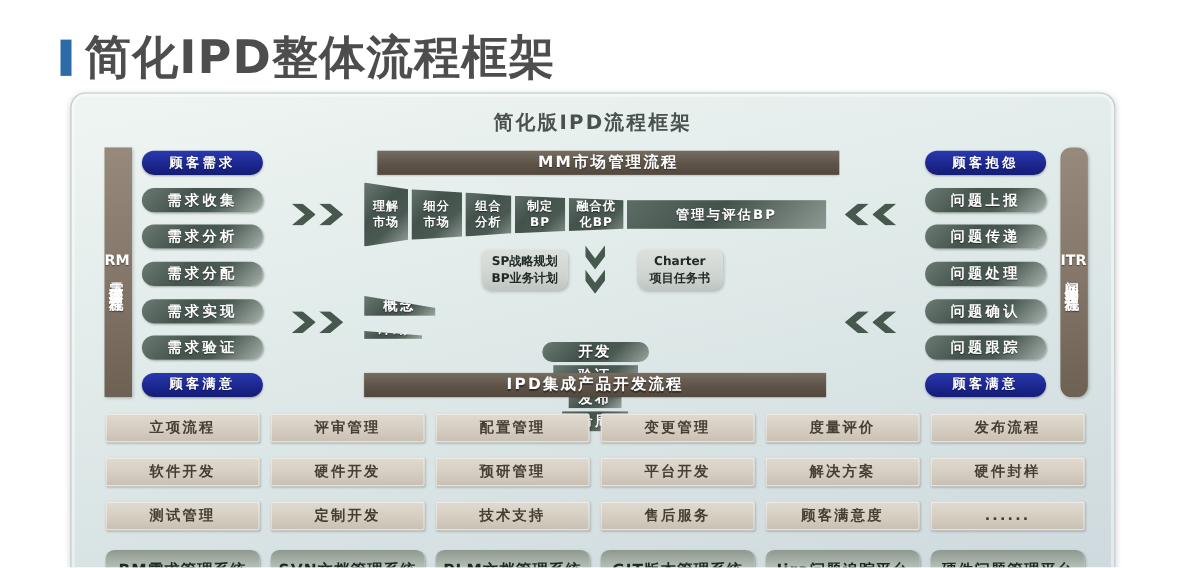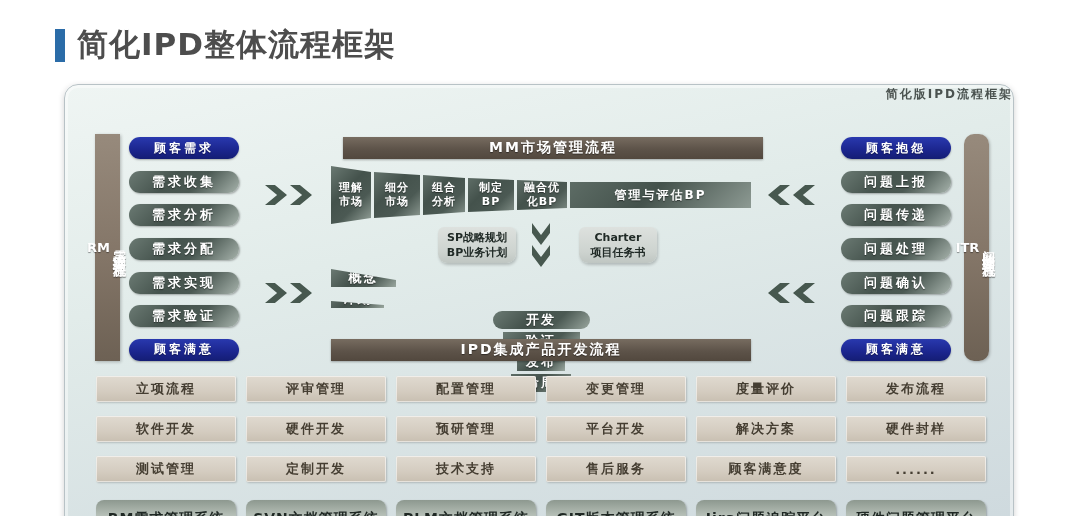--- a/index.html
+++ b/index.html
@@ -3,34 +3,34 @@
 <meta charset="utf-8">
 <style>
   * { margin:0; padding:0; box-sizing:border-box; }
   html,body { background:#ffffff; }
   body { font-family:"DejaVu Sans","Liberation Sans",sans-serif; }
   .page { position:relative; width:1080px; height:516px; background:#ffffff; overflow:hidden; }
 
   
   .title-row { position:absolute; left:55px; top:24px; display:flex; align-items:center; gap:12px; }
   .title-bar { width:10px; height:33px; background:#2b6ca8; }
-  .title-text { font-size:31px; font-weight:800; color:#4d4d4d; letter-spacing:1px; }
+  .title-text { font-size:42px; font-weight:800; color:#4d4d4d; letter-spacing:1px; }
 
   
   .panel { position:absolute; left:64px; top:84px; width:950px; height:470px;
            border-radius:14px; border:1px solid #b8c2c6;
            background:linear-gradient(168deg,#eff5f3 0%,#e2ecea 35%,#cdd8dd 100%);
            box-shadow:0 2px 6px rgba(0,0,0,.18), inset 0 0 0 3px rgba(255,255,255,.45); }
-  .panel-title { position:absolute; top:1px; left:0; width:100%; text-align:right;
-                 font-size:12px; font-weight:800; color:#4a524f; letter-spacing:2px; }
+  .panel-title { position:absolute; top:14px; left:0; width:100%; text-align:center;
+                 font-size:18px; font-weight:800; color:#4a524f; letter-spacing:2px; }
 
   
   .vbar { position:absolute; top:49px; width:25px; height:227px;
           background:linear-gradient(180deg,#978a7c 0%,#837567 55%,#6d6154 100%);
-          display:flex; flex-direction:row; align-items:center; justify-content:center;
+          display:flex; flex-direction:column; align-items:flex-start; justify-content:center;
           color:#fff; box-shadow:1px 1px 3px rgba(0,0,0,.25); }
   .vbar-left { left:30px; } .vbar-right { left:899px;border-radius:10px; }
   .vbar .prefix { font-size:13px; font-weight:800; letter-spacing:0; line-height:1.05; text-shadow:0 1px 1px rgba(0,0,0,.4); }
   .vbar .vtext { writing-mode:vertical-rl; text-orientation:upright; font-size:13px; font-weight:800;
                  letter-spacing:3px; margin-top:2px; text-shadow:0 1px 1px rgba(0,0,0,.4); }
 
   
   .side-col { position:absolute; top:52px; width:110px; height:224px;
               display:flex; flex-direction:column; justify-content:space-between; }
   .side-col-left { left:64px; } .side-col-right { left:776px; }

